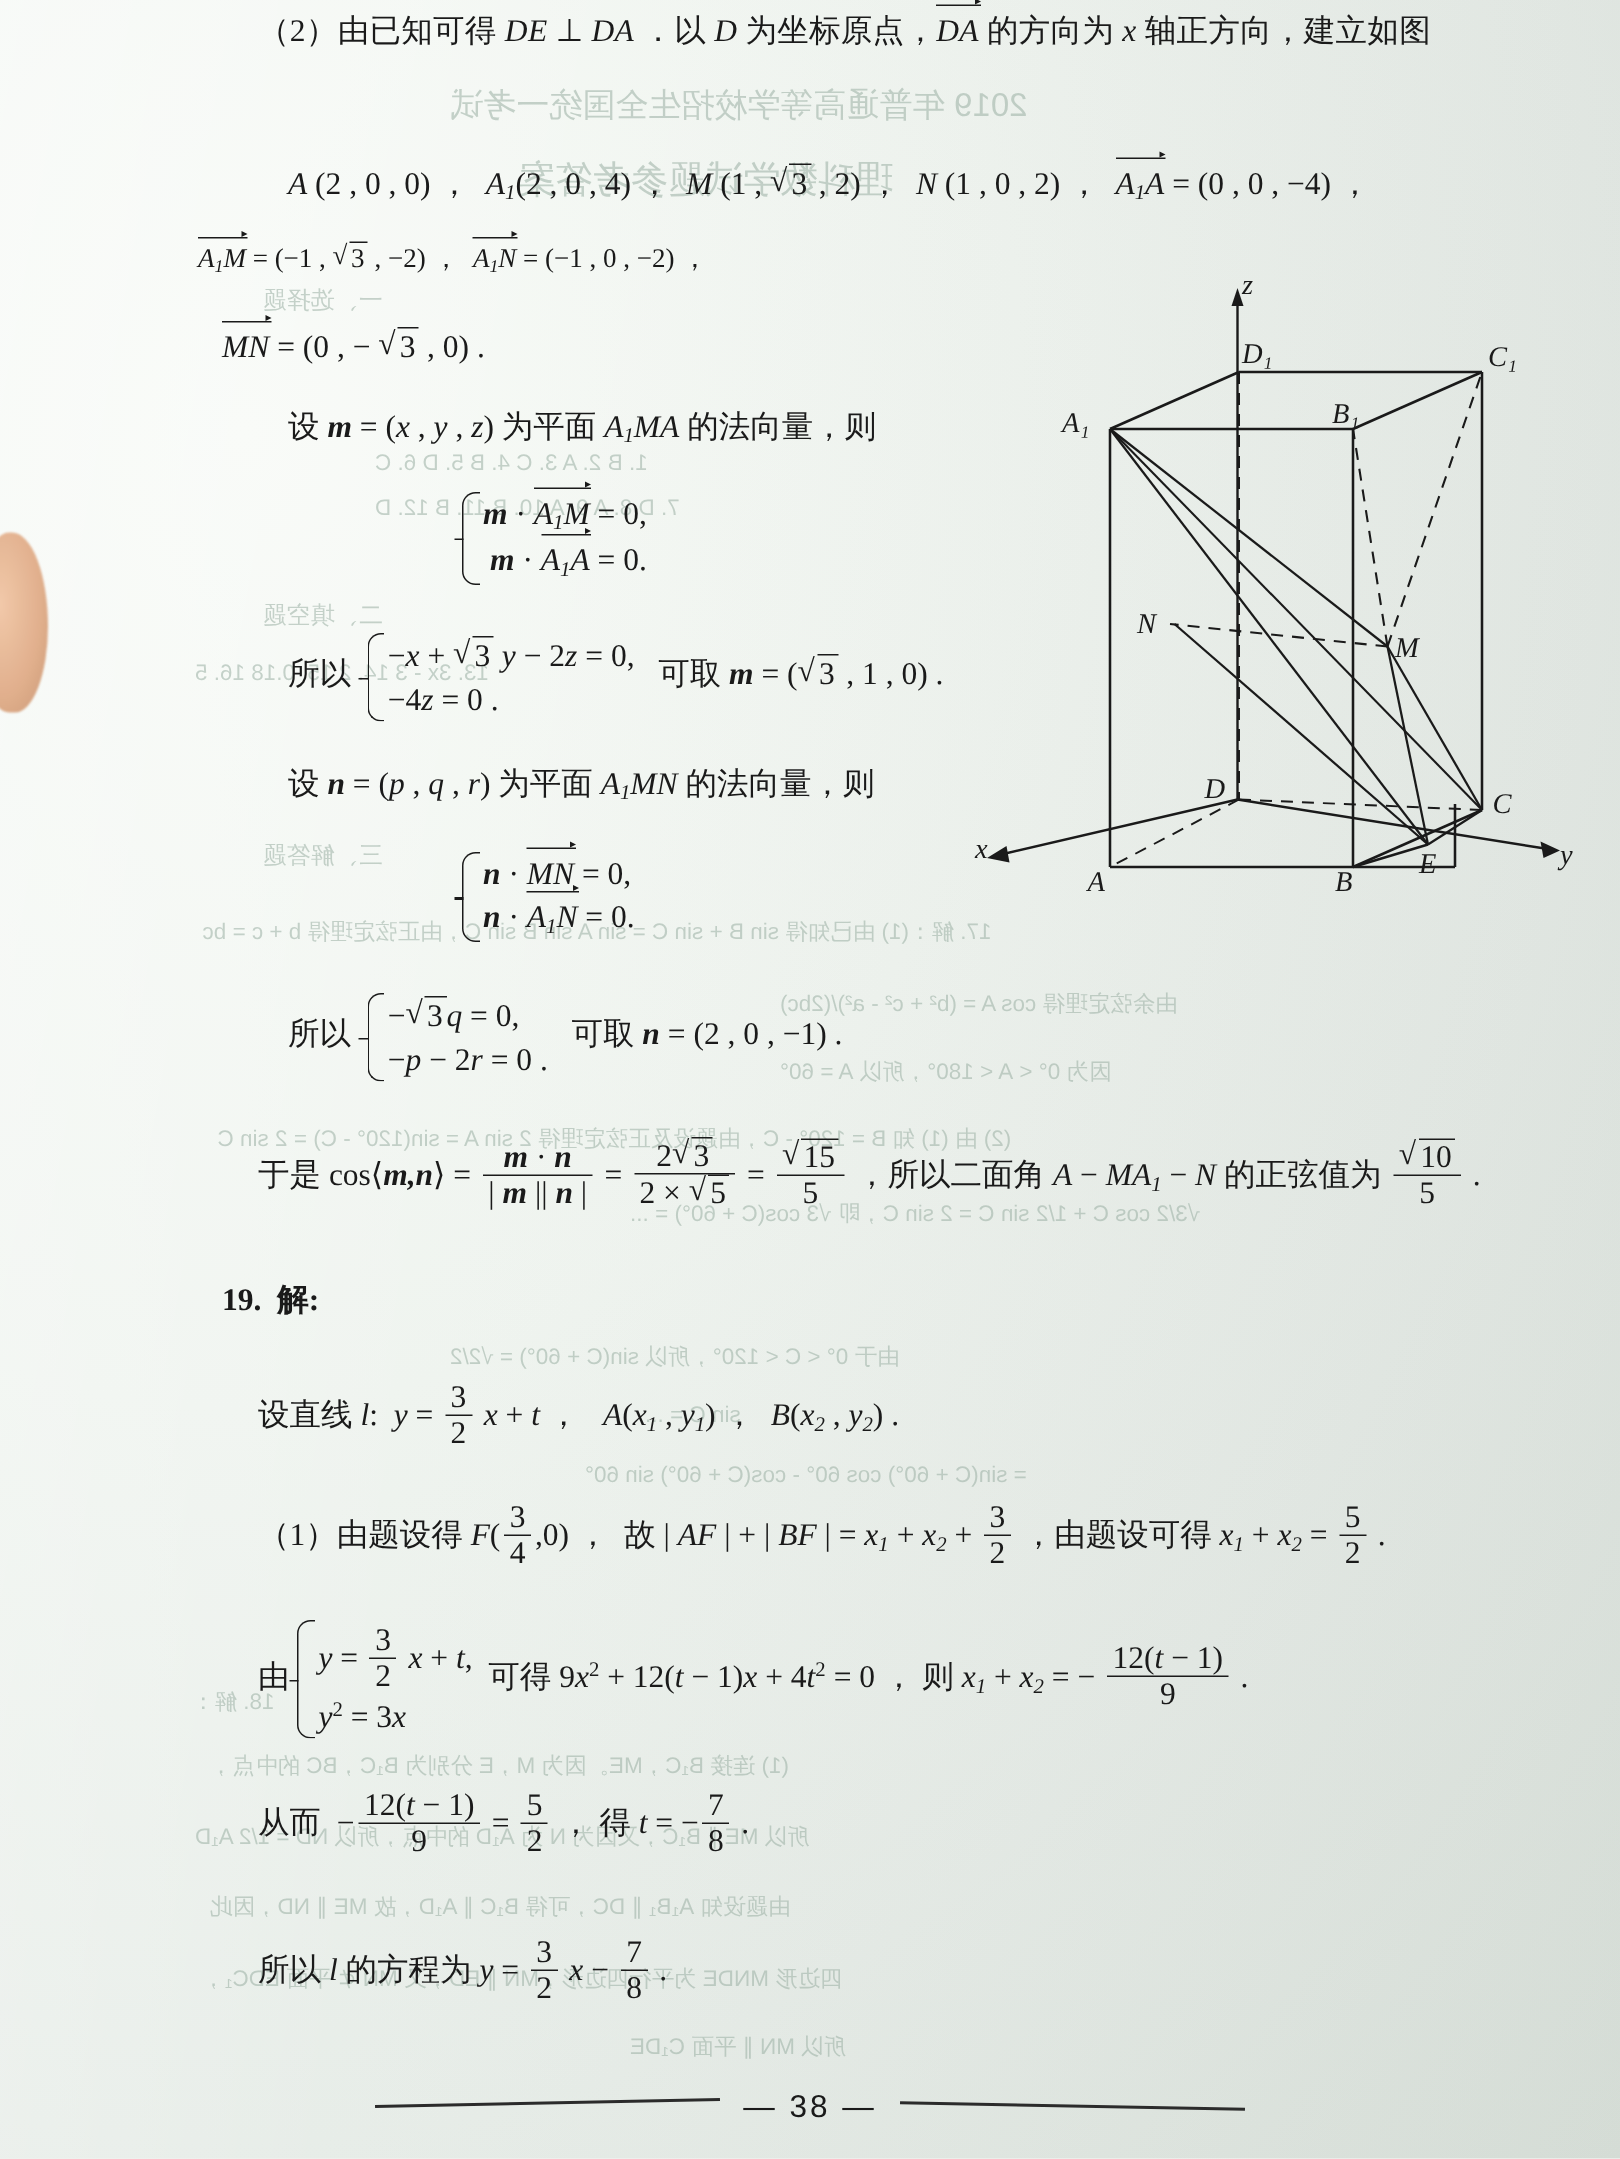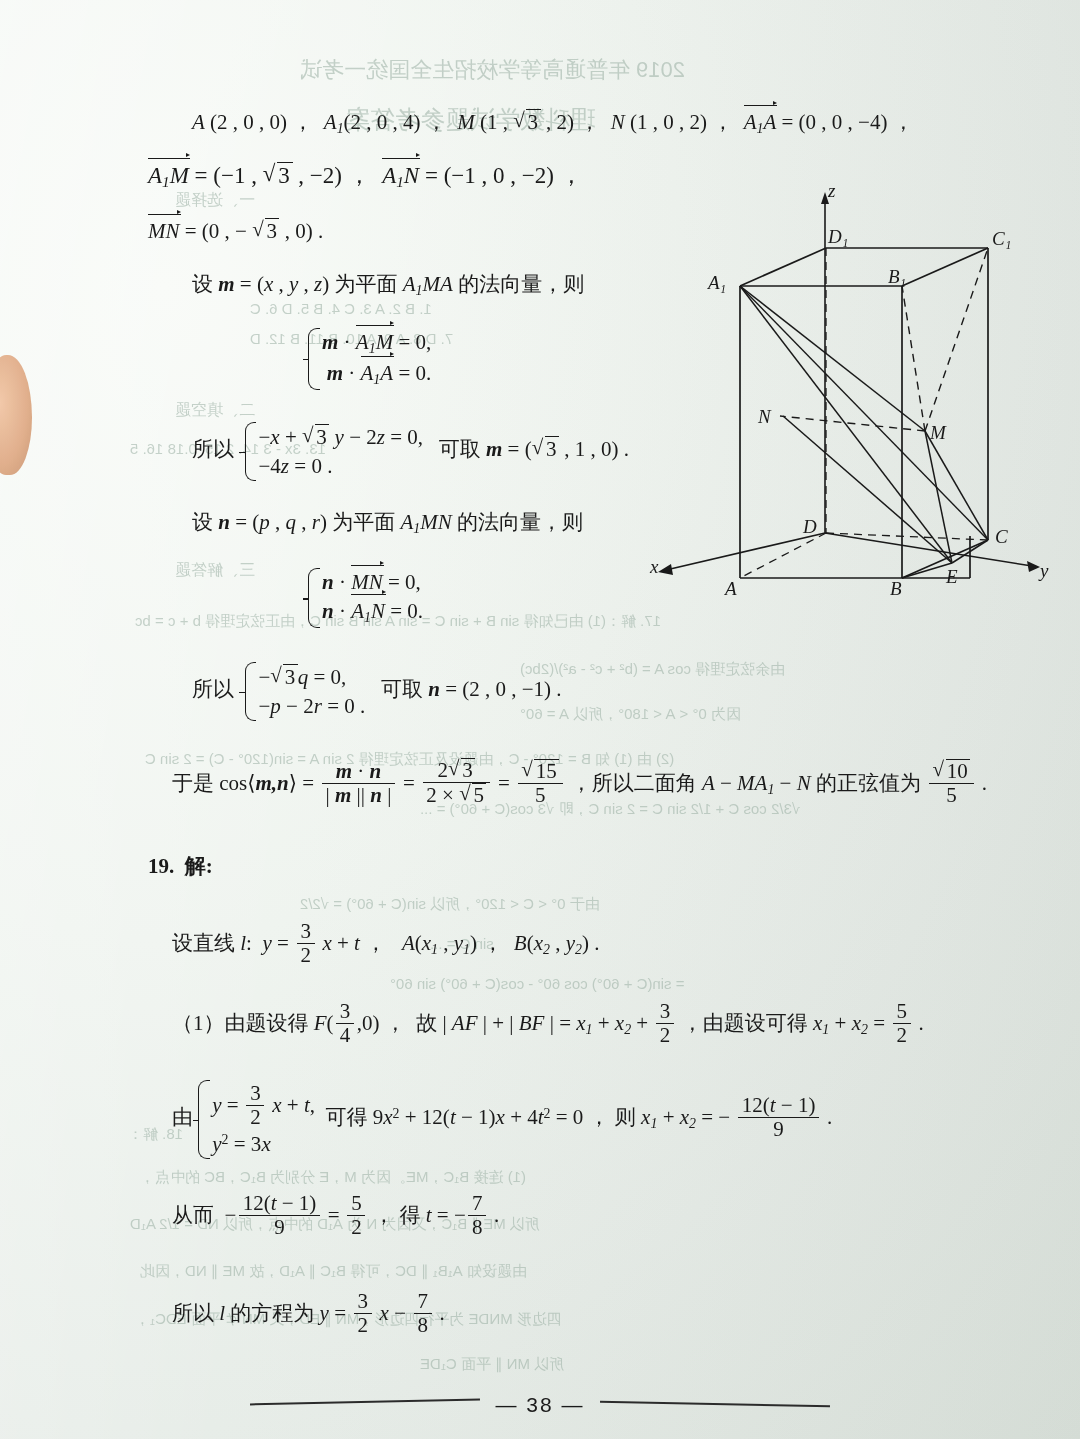--- a/index.html
+++ b/index.html
@@ -118,26 +118,29 @@
       <div class="bleed" style="left: 430px; top: 935px; font-size: 15px;">sin C = ...</div>
       <div class="bleed" style="left: 390px; top: 975px; font-size: 15px;">= sin(C + 60°) cos 60° - cos(C + 60°) sin 60°</div>
       <div class="bleed" style="left: 128px; top: 1125px; font-size: 15px;">18. 解：</div>
       <div class="bleed" style="left: 140px; top: 1168px; font-size: 15px;">(1) 连接 B₁C，ME。因为 M，E 分别为 B₁C，BC 的中点，</div>
       <div class="bleed" style="left: 130px; top: 1215px; font-size: 15px;">所以 ME ∥ B₁C，又因为 N 为 A₁D 的中点，所以 ND = 1/2 A₁D</div>
       <div class="bleed" style="left: 140px; top: 1262px; font-size: 15px;">由题设知 A₁B₁ ∥ DC，可得 B₁C ∥ A₁D，故 ME ∥ ND，因此</div>
       <div class="bleed" style="left: 135px; top: 1310px; font-size: 15px;">四边形 MNDE 为平行四边形，MN ∥ ED，又 MN ⊄ 平面 EDC₁，</div>
       <div class="bleed" style="left: 420px; top: 1355px; font-size: 15px;">所以 MN ∥ 平面 C₁DE</div>
     </div>
 
+  <div class="line" style="left:172px;top:6px;font-size:21px;letter-spacing:.2px;">
+    （2）由已知可得 <span class="i">DE</span> ⊥ <span class="i">DA</span> ．以 <span class="i">D</span> 为坐标原点，<span class="vec"><span class="i">DA</span></span> 的方向为 <span class="i">x</span> 轴正方向，建立如图
+  </div>
 
   <div class="line" style="left:192px;top:108px;font-size:21px;">
     <span class="i">A</span> (2 , 0 , 0) ，&nbsp; <span class="i">A</span><span class="sub i">1</span>(2 , 0 , 4) ，&nbsp; <span class="i">M</span> (1 , <span class="sqrt"><span>3</span></span> , 2) ，&nbsp; <span class="i">N</span> (1 , 0 , 2) ，&nbsp; <span class="vec"><span class="i">A</span><span class="sub i">1</span><span class="i">A</span></span> = (0 , 0 , −4) ，
   </div>
 
-  <div class="line" style="left:148px;top:160px;font-size:23px;">
+  <div class="line" style="left:132px;top:160px;font-size:18px;">
     <span class="vec"><span class="i">A</span><span class="sub i">1</span><span class="i">M</span></span> = (−1 , <span class="sqrt"><span>3</span></span> , −2) ，&nbsp; <span class="vec"><span class="i">A</span><span class="sub i">1</span><span class="i">N</span></span> = (−1 , 0 , −2) ，
   </div>
 
   <div class="line" style="left:148px;top:218px;font-size:21px;">
     <span class="vec"><span class="i">MN</span></span> = (0 , − <span class="sqrt"><span>3</span></span> , 0) .
   </div>
 
   <div class="line" style="left:192px;top:270px;font-size:21px;">
     设 <span class="bi">m</span> = (<span class="i">x</span> , <span class="i">y</span> , <span class="i">z</span>) 为平面 <span class="i">A</span><span class="sub i">1</span><span class="i">MA</span> 的法向量，则
   </div>

